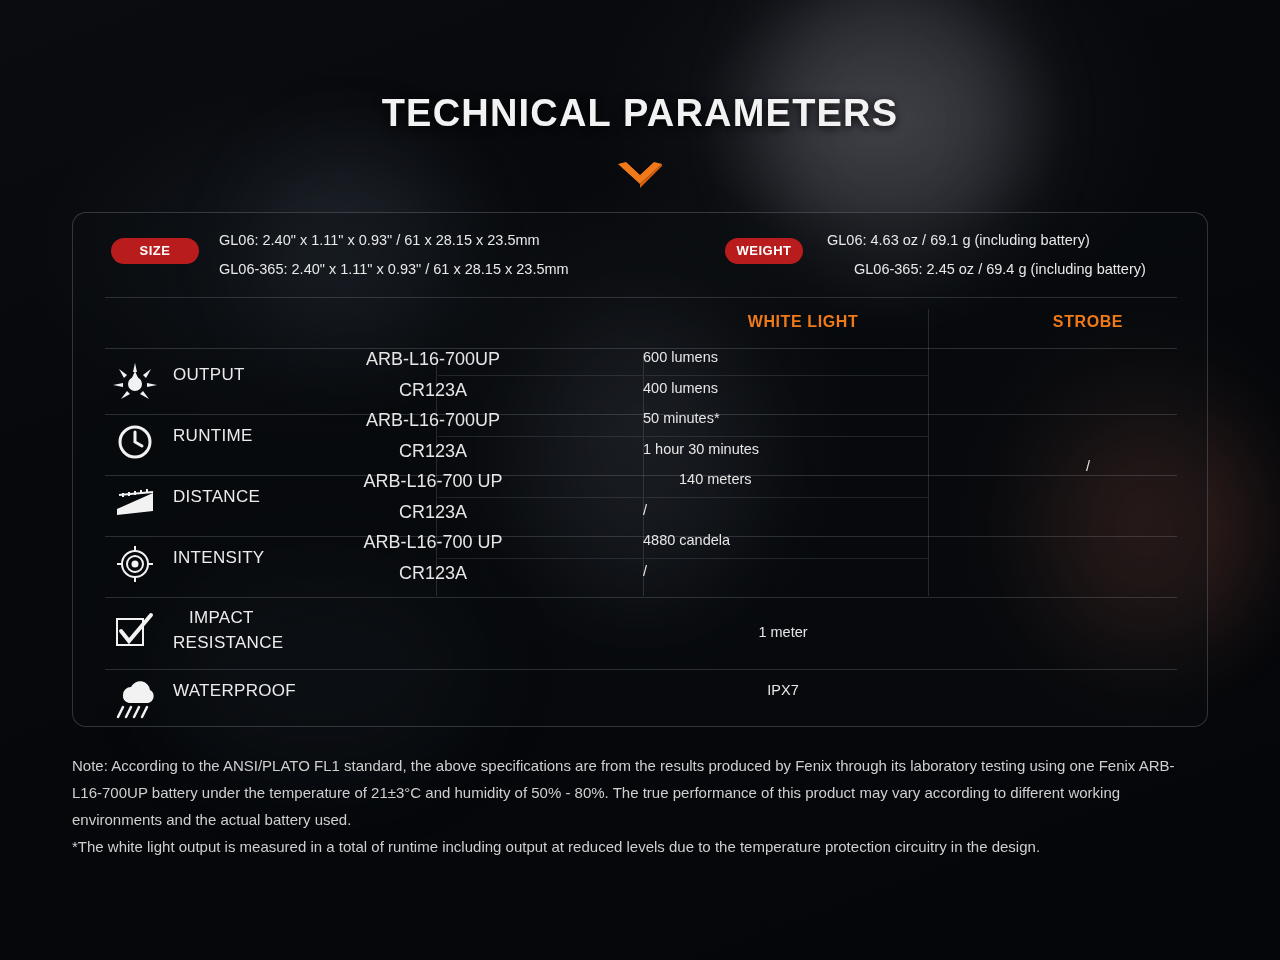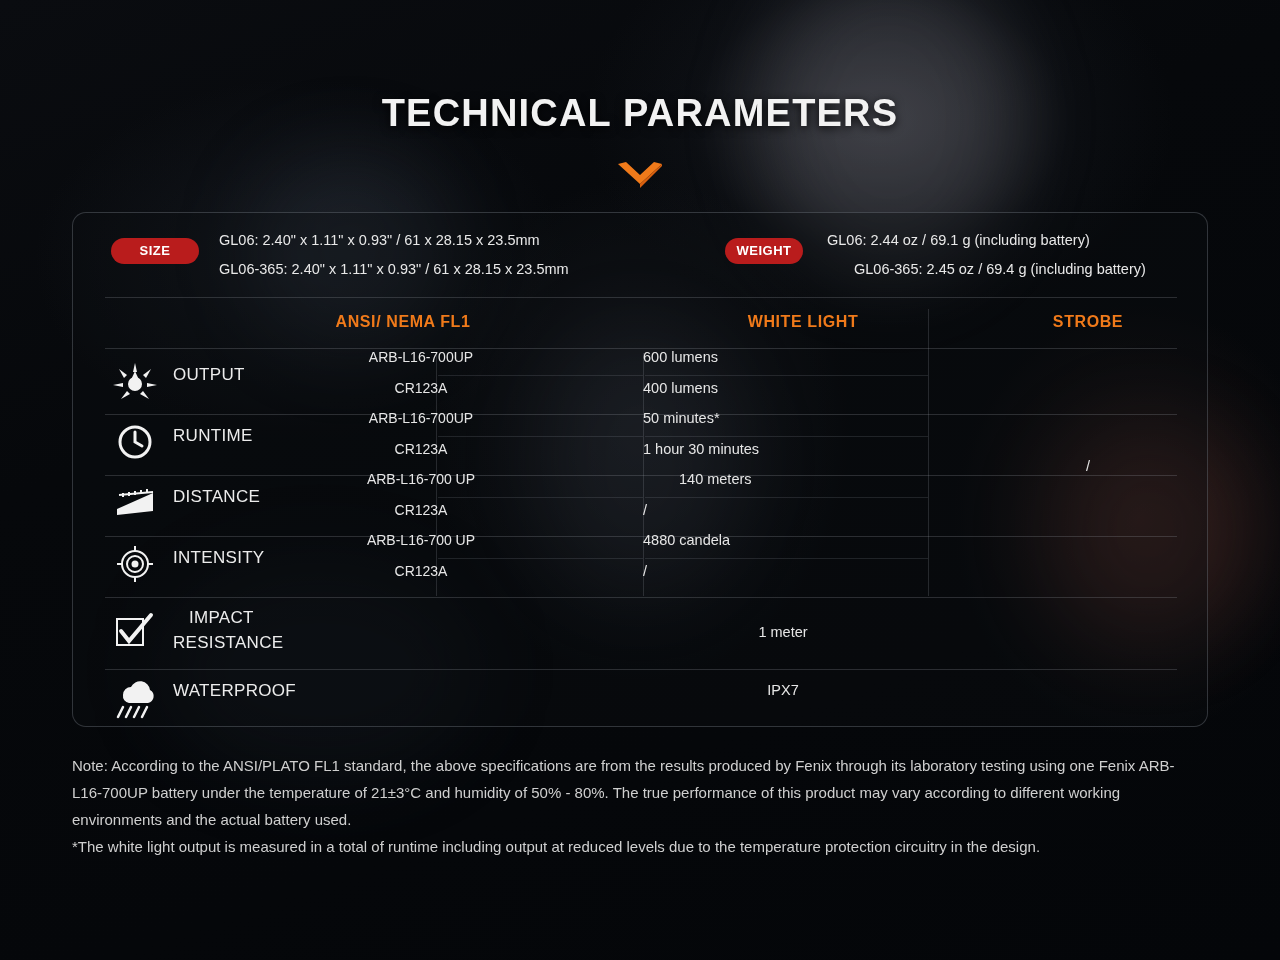--- a/index.html
+++ b/index.html
@@ -145,25 +145,25 @@
     letter-spacing: .3px;
   }
   .icon-box {
     position: absolute;
     left: 36px;
     width: 52px;
     height: 44px;
   }
   .batt {
     position: absolute;
-    font-size: 14px;
+    font-size: 18px;
     color: #e6e6e6;
     text-align: center;
     width: 280px;
-    left: 208px;
+    left: 220px;
   }
   .val {
     position: absolute;
     font-size: 14.5px;
     color: #e6e6e6;
     width: 280px;
     left: 570px;
   }
   .vsep {
     position: absolute;
@@ -222,27 +222,26 @@
 </svg>
 
 <div class="panel">
 
   <div class="sw-row">
     <div class="pill pill-size">SIZE</div>
     <div class="sw-text size-l1">GL06: 2.40" x 1.11" x 0.93" / 61 x 28.15 x 23.5mm</div>
     <div class="sw-text size-l2">GL06-365: 2.40" x 1.11" x 0.93" / 61 x 28.15 x 23.5mm</div>
 
     <div class="pill pill-weight">WEIGHT</div>
-    <div class="sw-text weight-l1">GL06: 2.44 oz / 69.1 g (including battery)</div>
+    <div class="sw-text weight-l1">GL06: 4.63 oz / 69.1 g (including battery)</div>
     <div class="sw-text weight-l2">GL06-365: 2.45 oz / 69.4 g (including battery)</div>
   </div>
 
   <hr class="sep" style="top:84px;">
 
-  <div class="col-head ch-ansi">ANSI/ NEMA  FL1</div>
   <div class="col-head ch-white">WHITE LIGHT</div>
   <div class="col-head ch-strobe">STROBE</div>
 
   <hr class="sep" style="top:135px;">
 
   <div class="vsep" style="left:363px; top:140px; height:243px;"></div>
   <div class="vsep" style="left:570px; top:140px; height:243px;"></div>
   <div class="vsep" style="left:855px; top:96px; height:287px;"></div>
 
   <div class="strobe-val" style="top:245px;">/</div>

